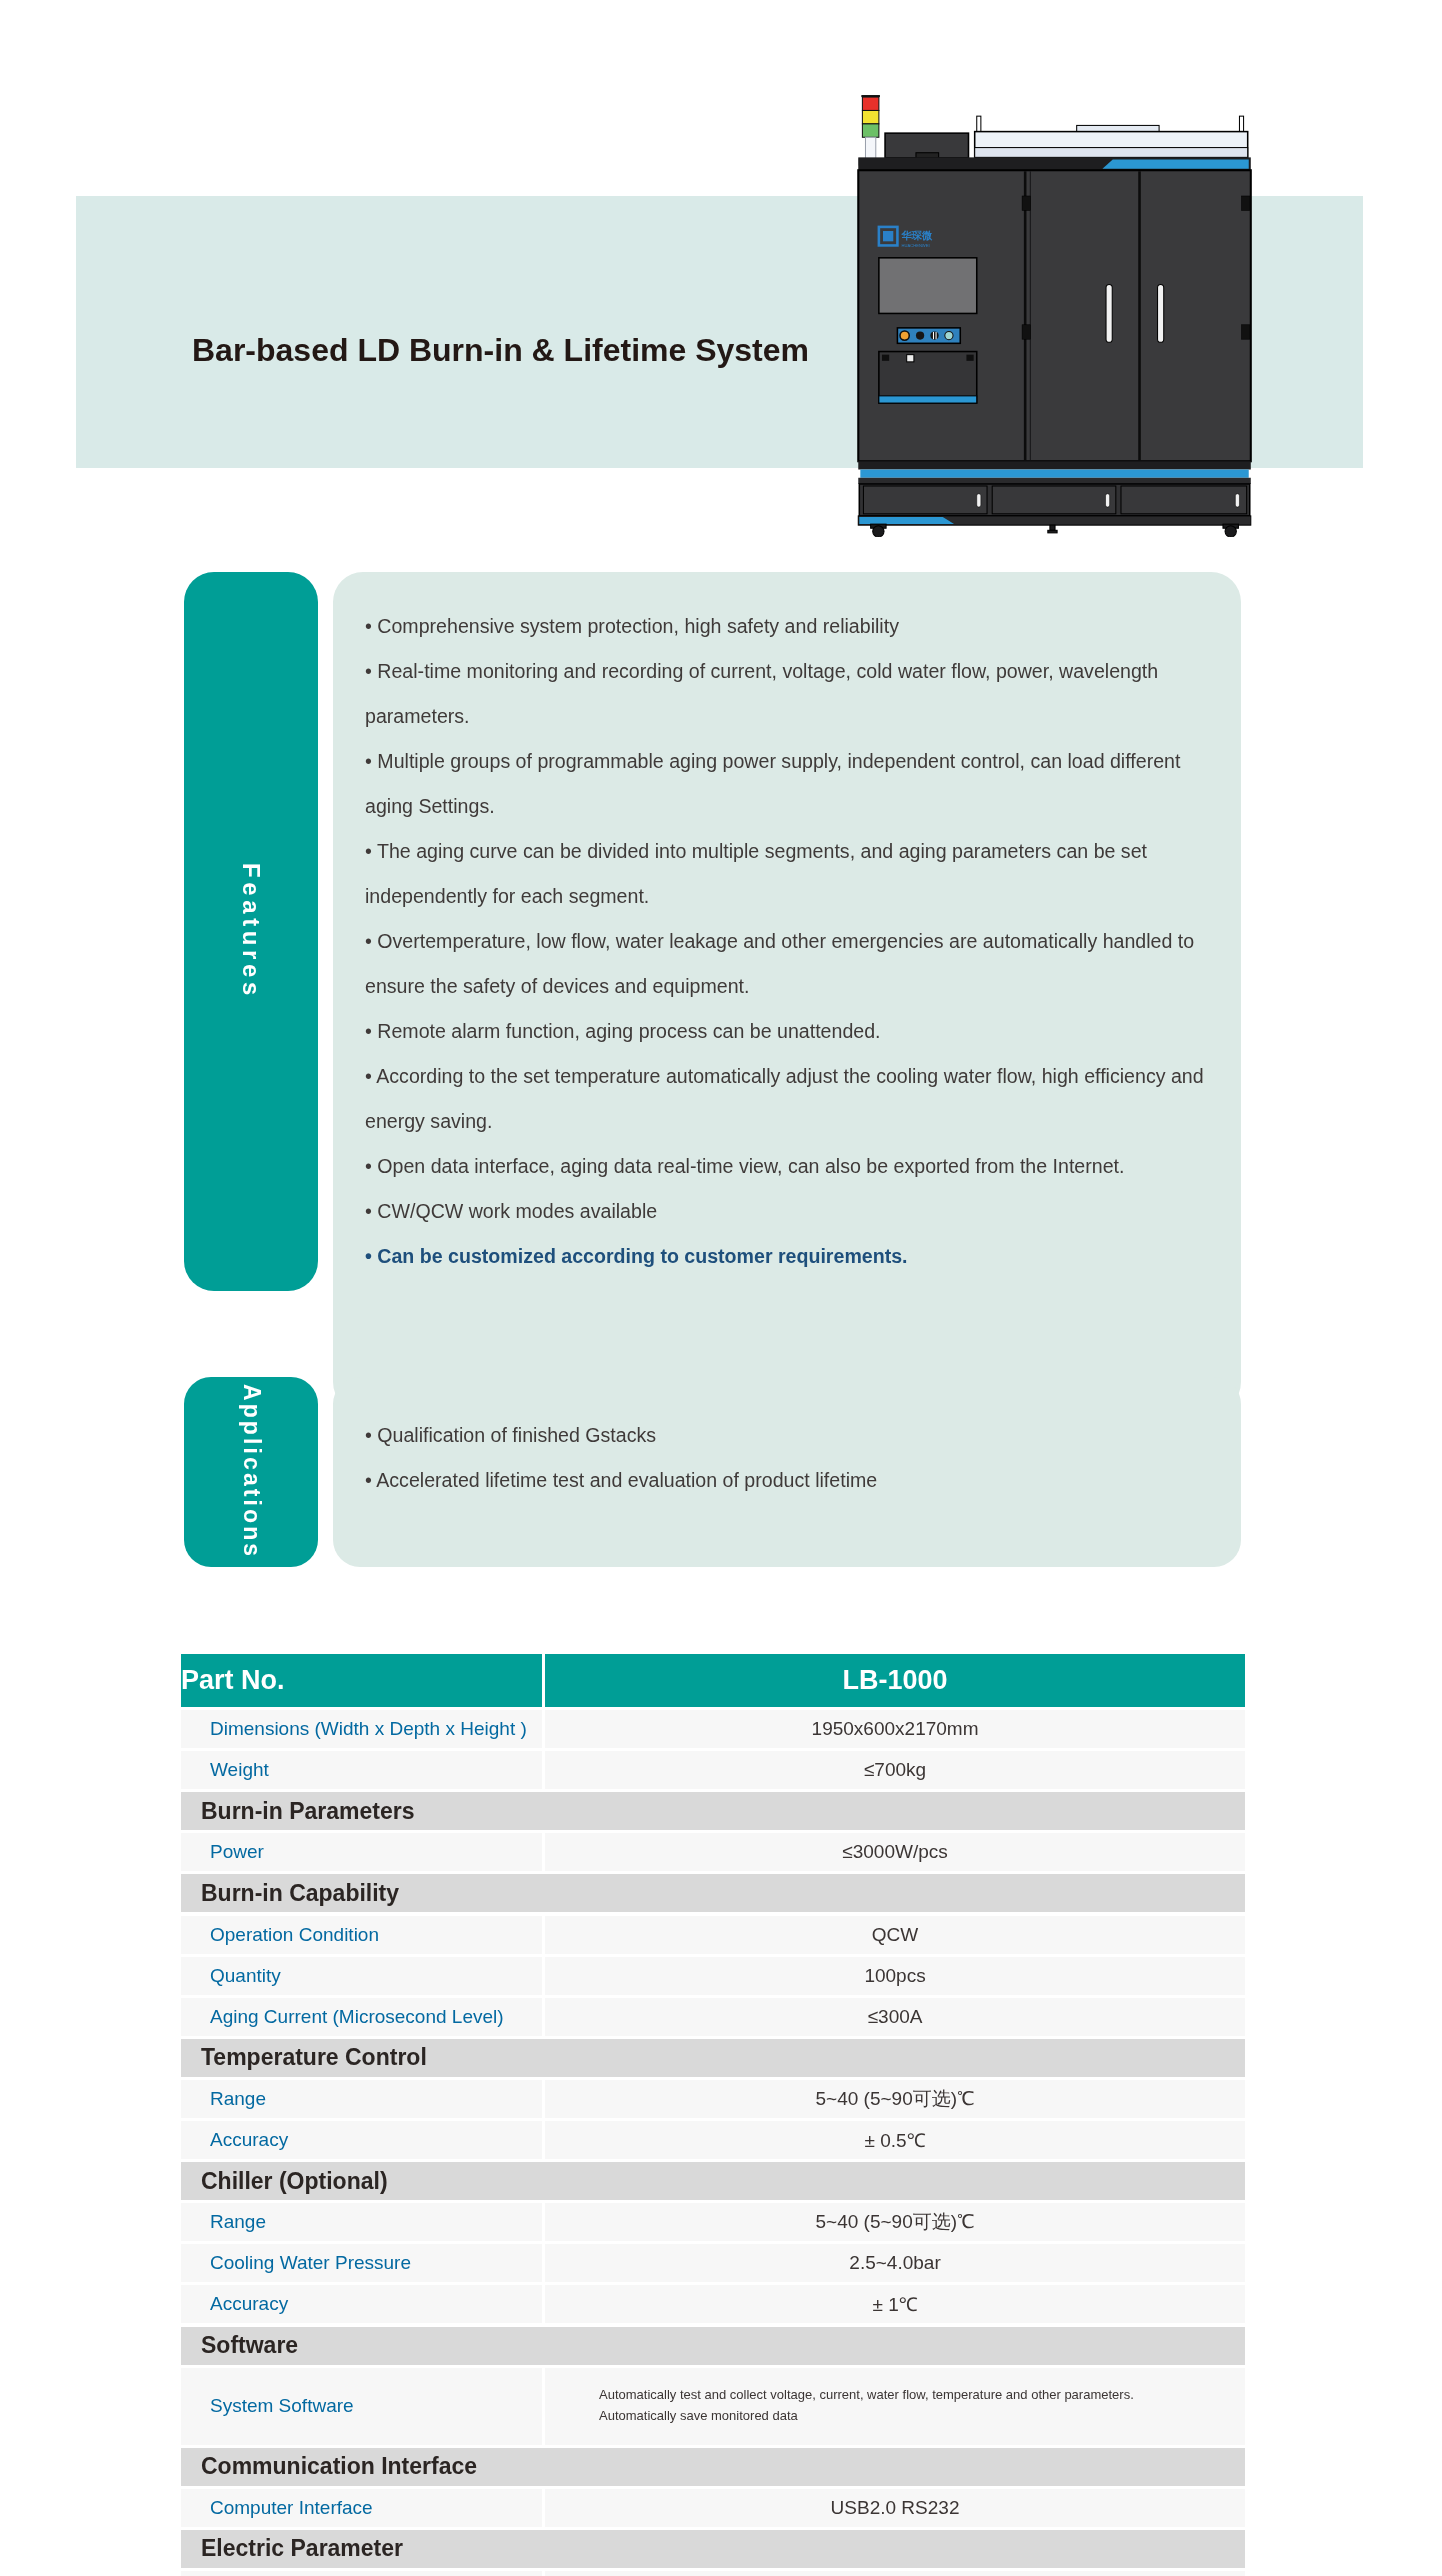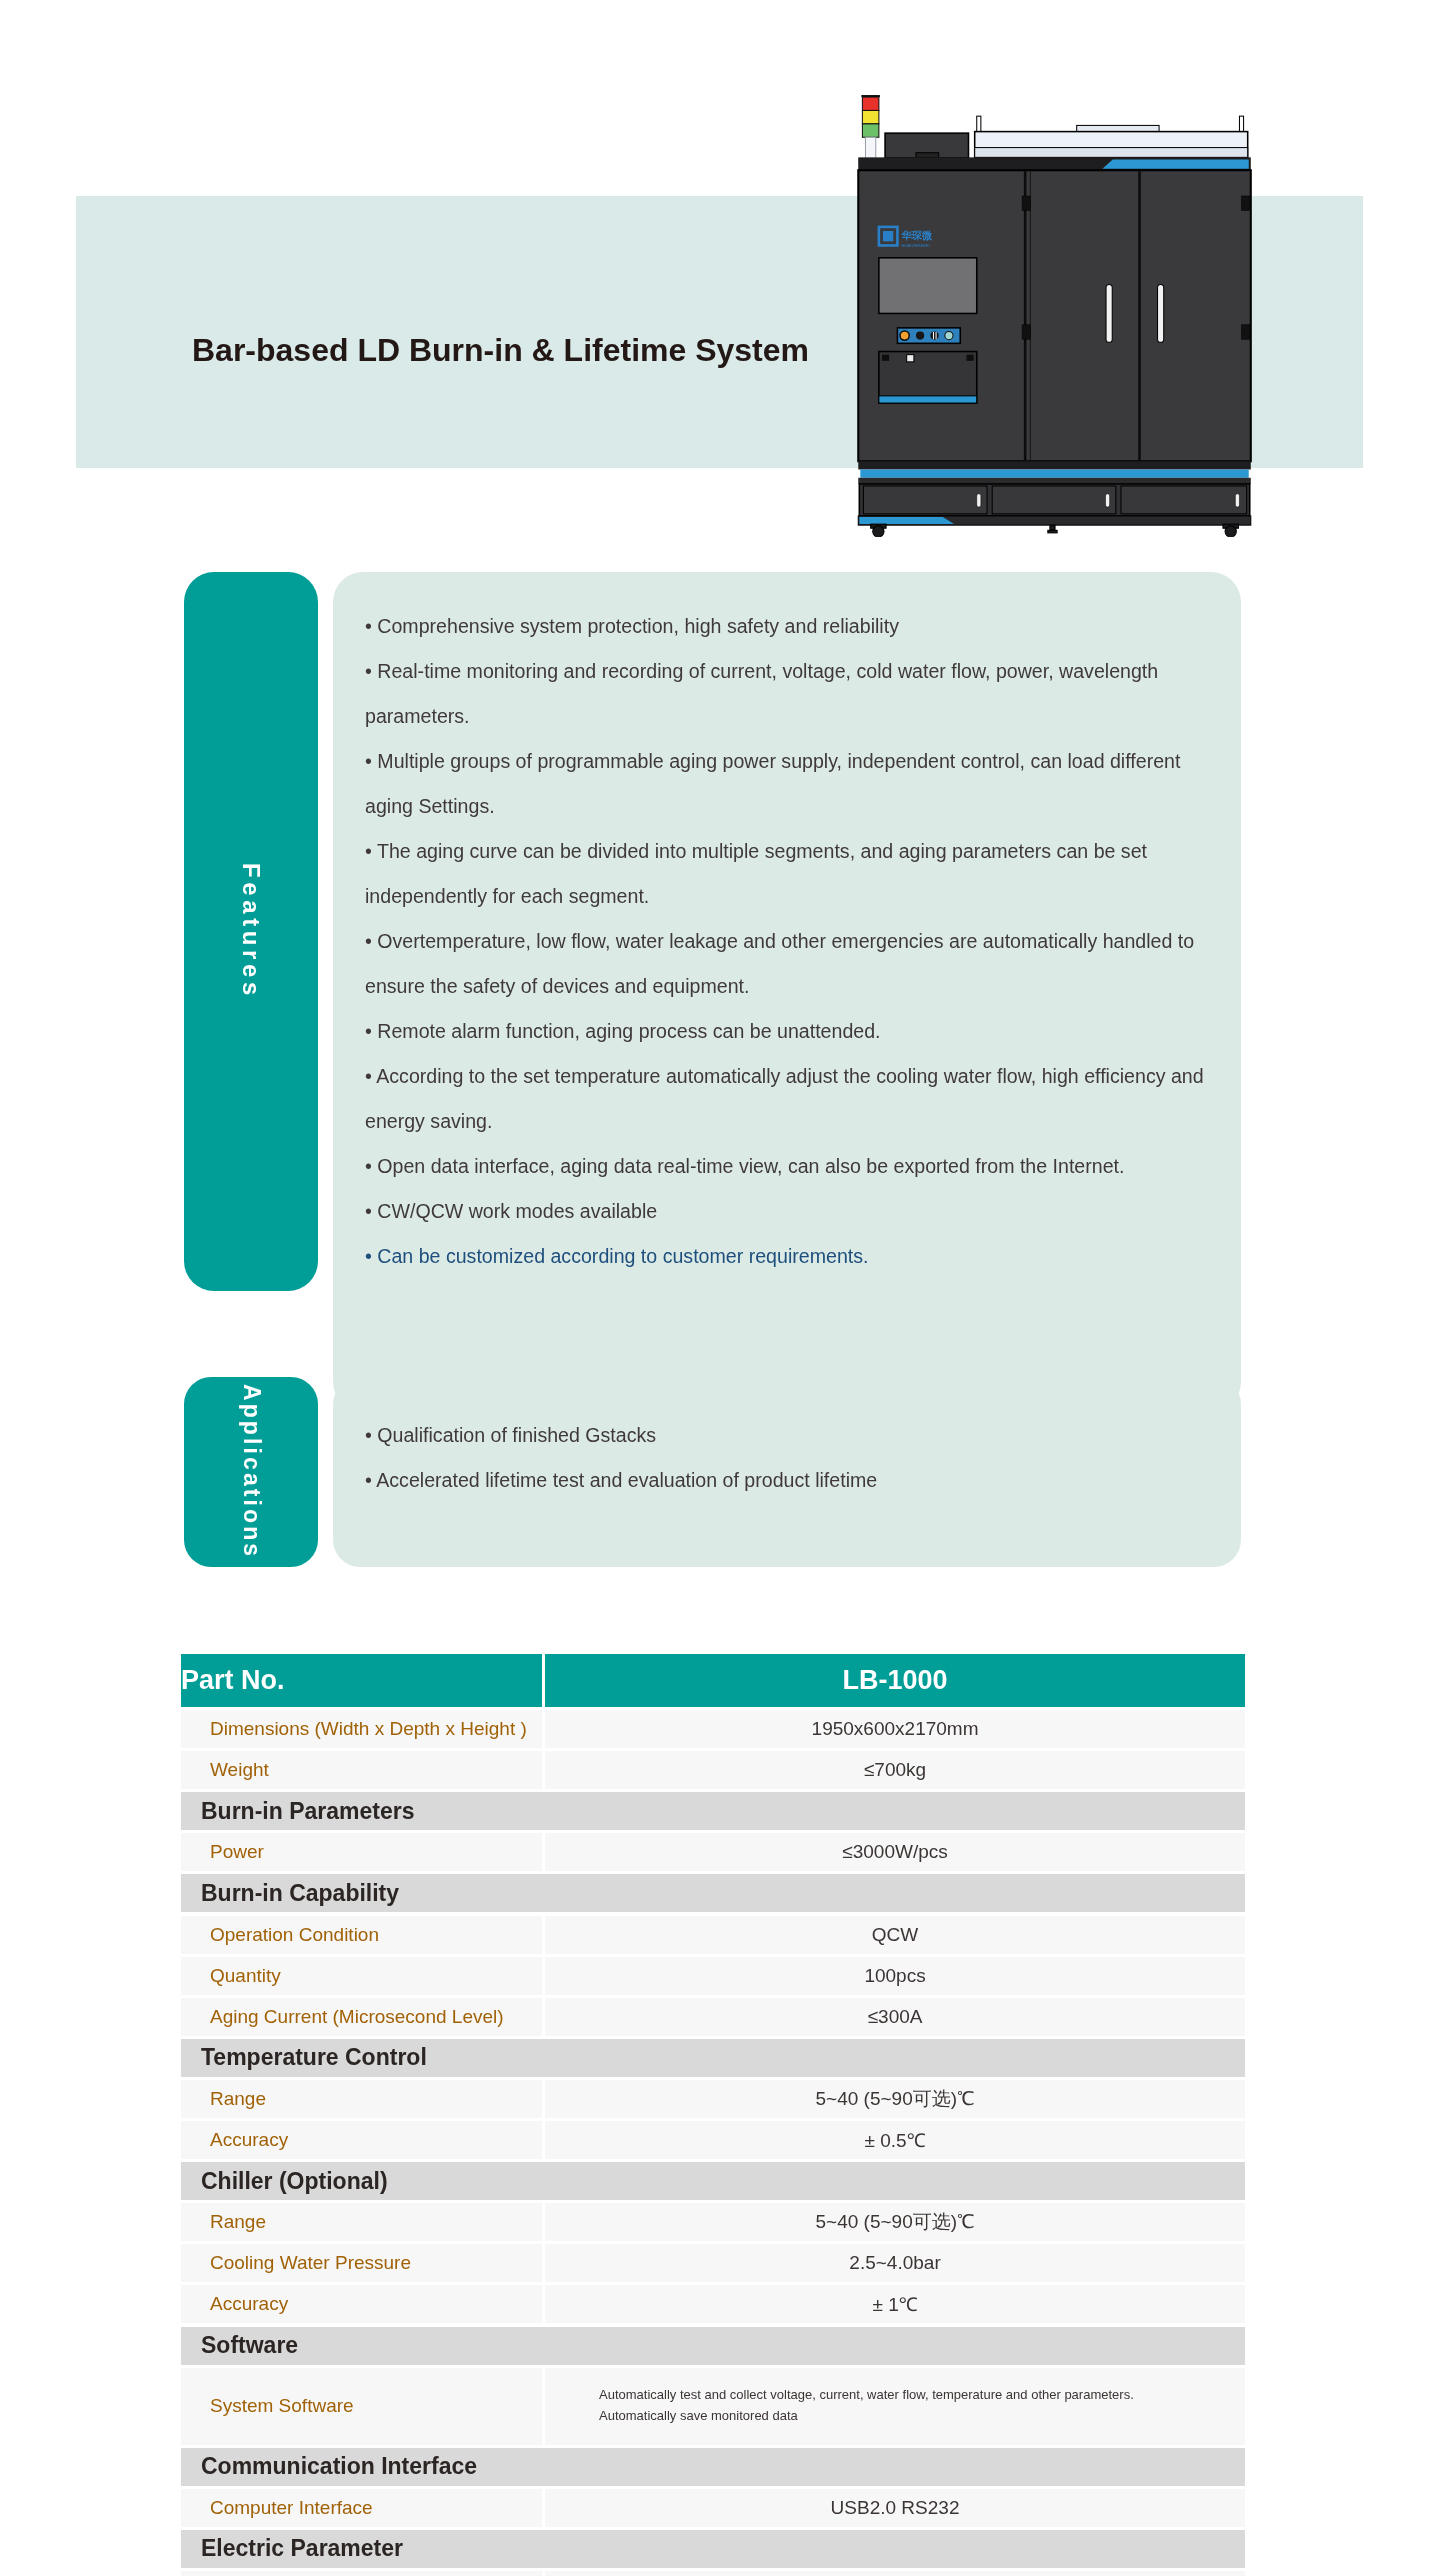--- a/index.html
+++ b/index.html
@@ -21,37 +21,37 @@
     display:flex;align-items:center;justify-content:center;
   }
   .vtab span{
     writing-mode:vertical-rl;color:#ffffff;font-weight:bold;font-size:24px;letter-spacing:4.6px;
   }
   .mintbox{
     position:absolute;left:333px;width:908px;background:#DCEAE6;border-radius:30px;
     box-sizing:border-box;padding:32px 31px 0 32px;
   }
   .mintbox p{margin:0;font-size:19.6px;line-height:45px;color:#3F3A39;max-width:850px;}
-  .mintbox p.em{color:#1E4F7C;font-weight:normal;}
+  .mintbox p.em{color:#1E4F7C;font-weight:bold;}
   
   .spec-table{position:absolute;left:181px;top:1654px;width:1064px;}
   .thead{display:flex;height:53px;margin-bottom:3.1px;}
   .thead .h1{
     width:361px;background:#009E96;color:#fff;font-weight:bold;font-size:27px;
     display:flex;align-items:center;box-sizing:border-box;margin-right:3.1px;
   }
   .thead .h2{
     flex:1;background:#009E96;color:#fff;font-weight:bold;font-size:27px;
     display:flex;align-items:center;justify-content:center;
   }
   .trow{display:flex;margin-bottom:3.1px;}
   .trow.data{height:38px;}
   .trow.data.tall{height:77px;}
   .trow.data .label{
-    width:361px;background:#F7F7F7;font-size:19px;color:#a16207;
+    width:361px;background:#F7F7F7;font-size:19px;color:#0369a1;
     display:flex;align-items:center;padding-left:29px;box-sizing:border-box;margin-right:3.1px;
   }
   .trow.data .value{
     flex:1;background:#F7F7F7;font-size:19px;color:#3B3534;
     display:flex;align-items:center;justify-content:center;text-align:center;
   }
   .trow.data.tall .value span{display:inline-block;text-align:left;font-size:13px;line-height:1.6;max-width:592px;}
   .trow.section{
     height:38px;background:#D9D9D9;font-size:23px;font-weight:bold;color:#2B2523;
     display:flex;align-items:center;padding-left:20px;box-sizing:border-box;

